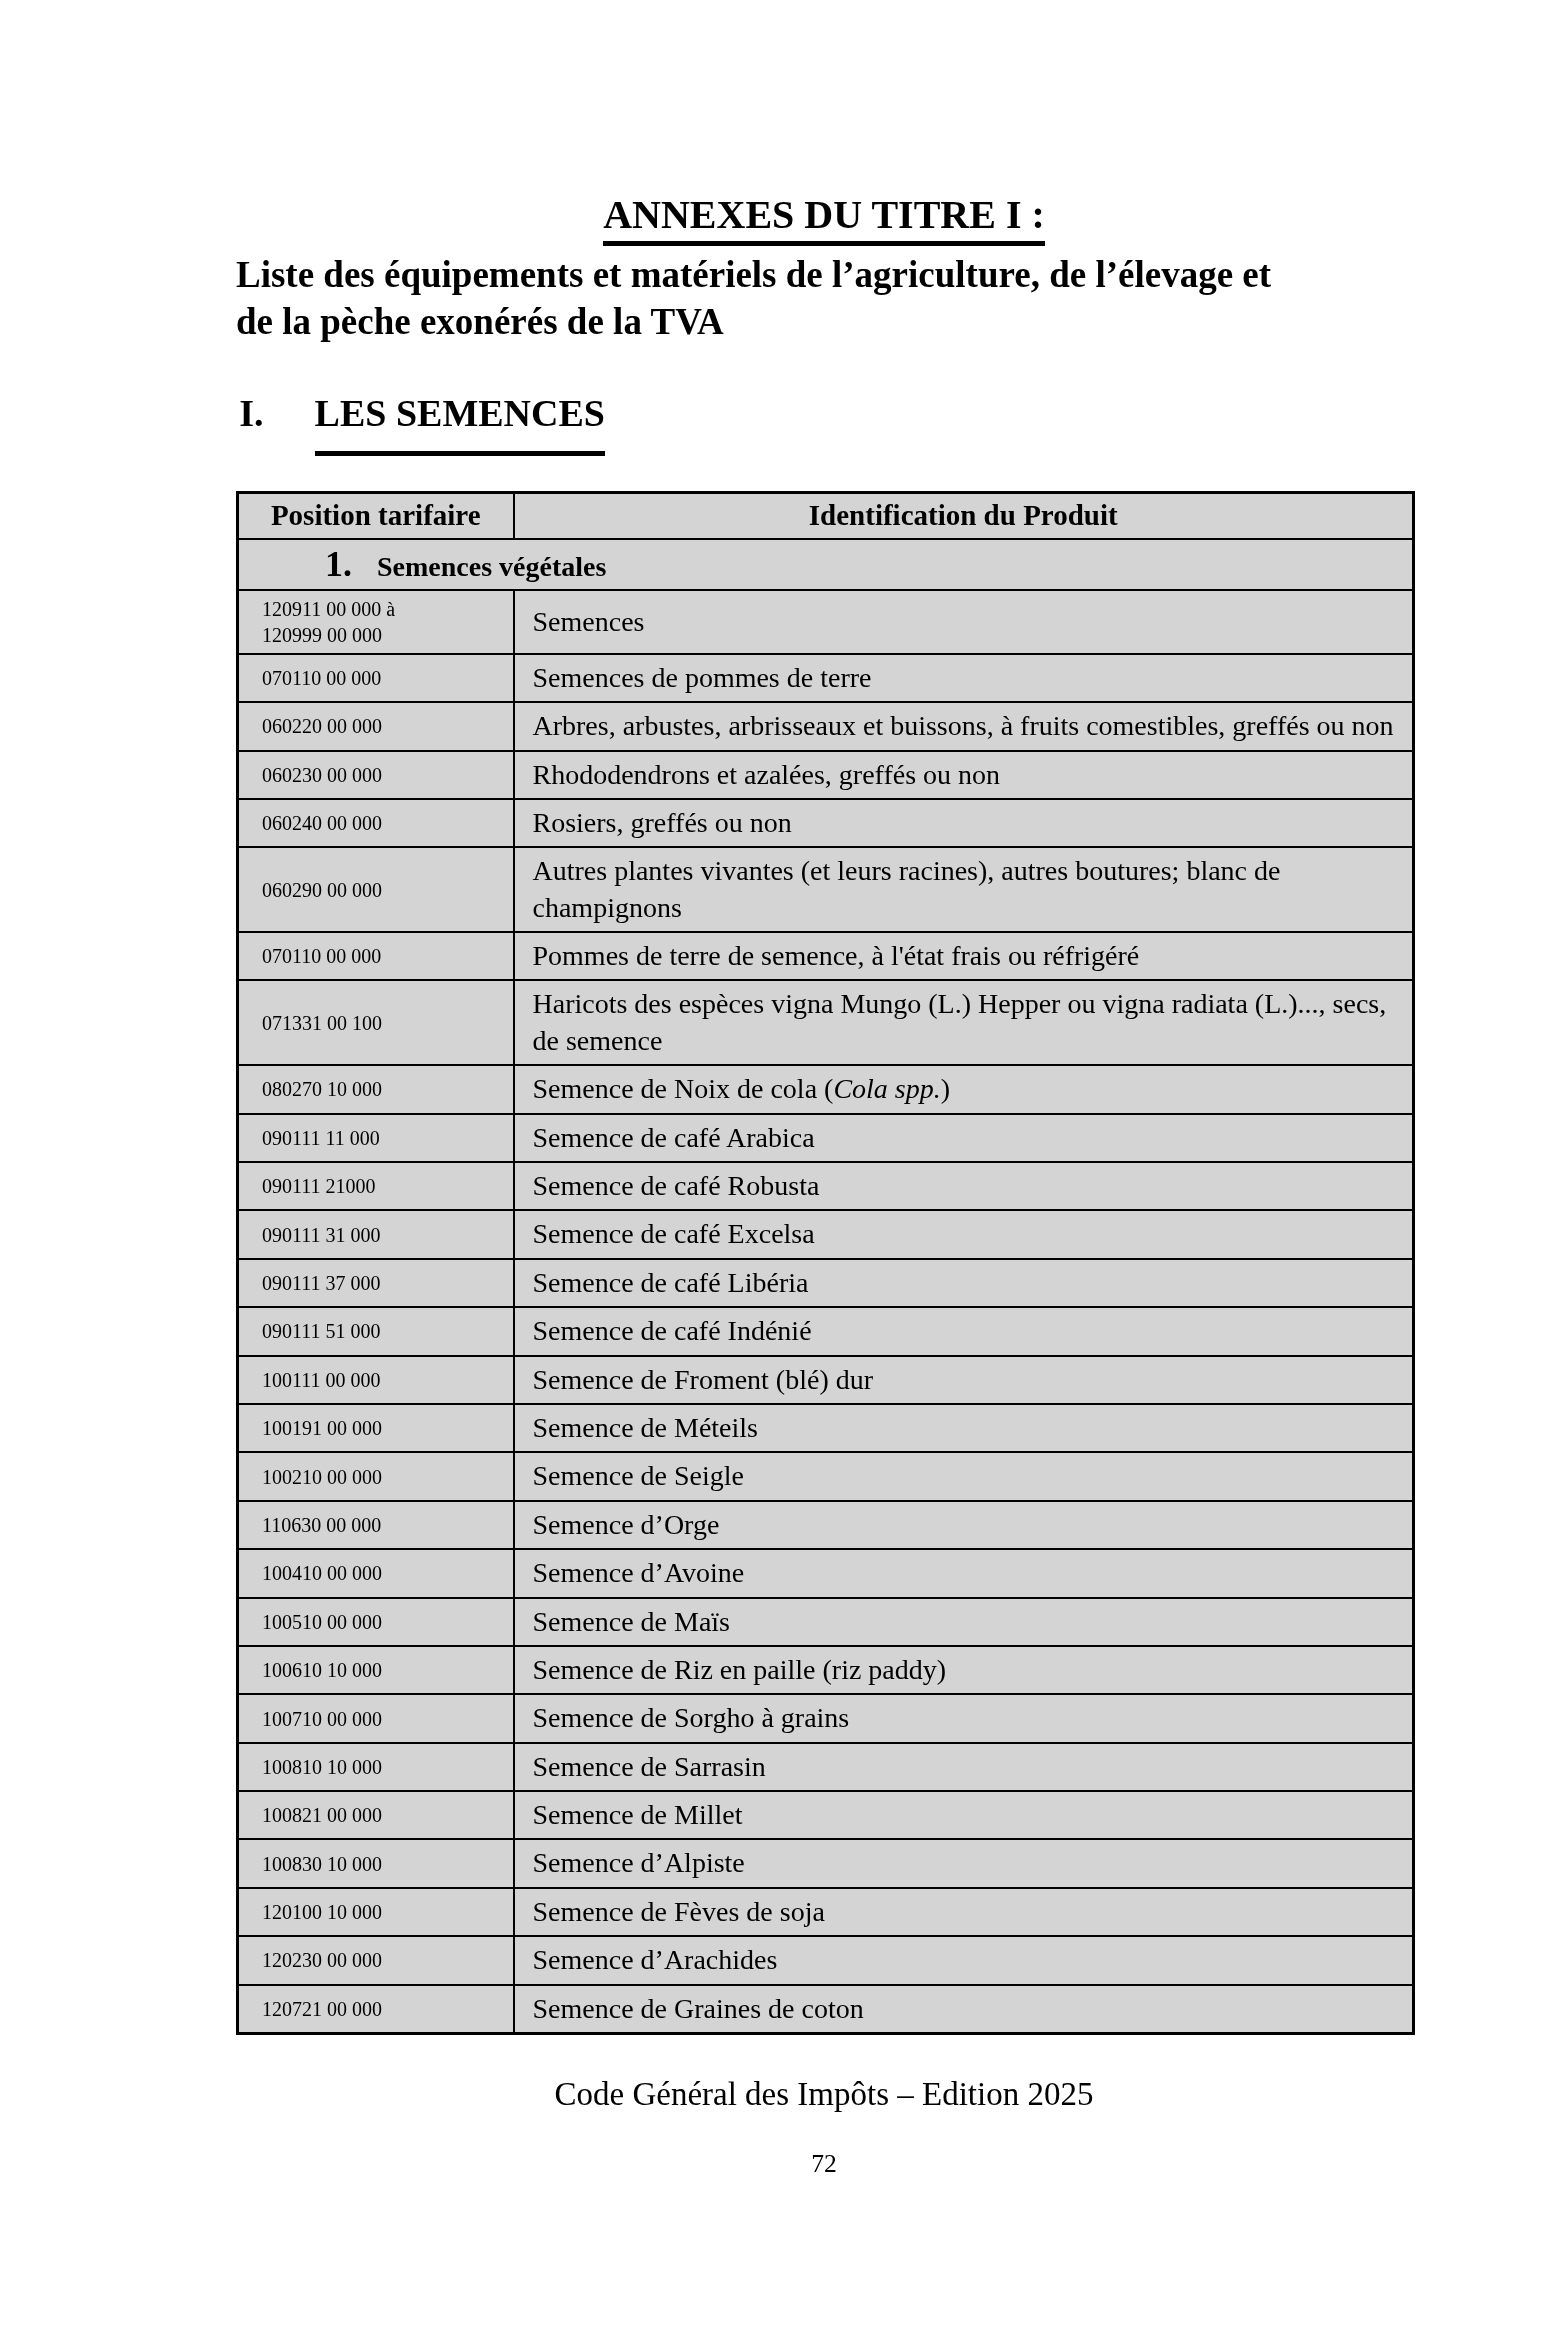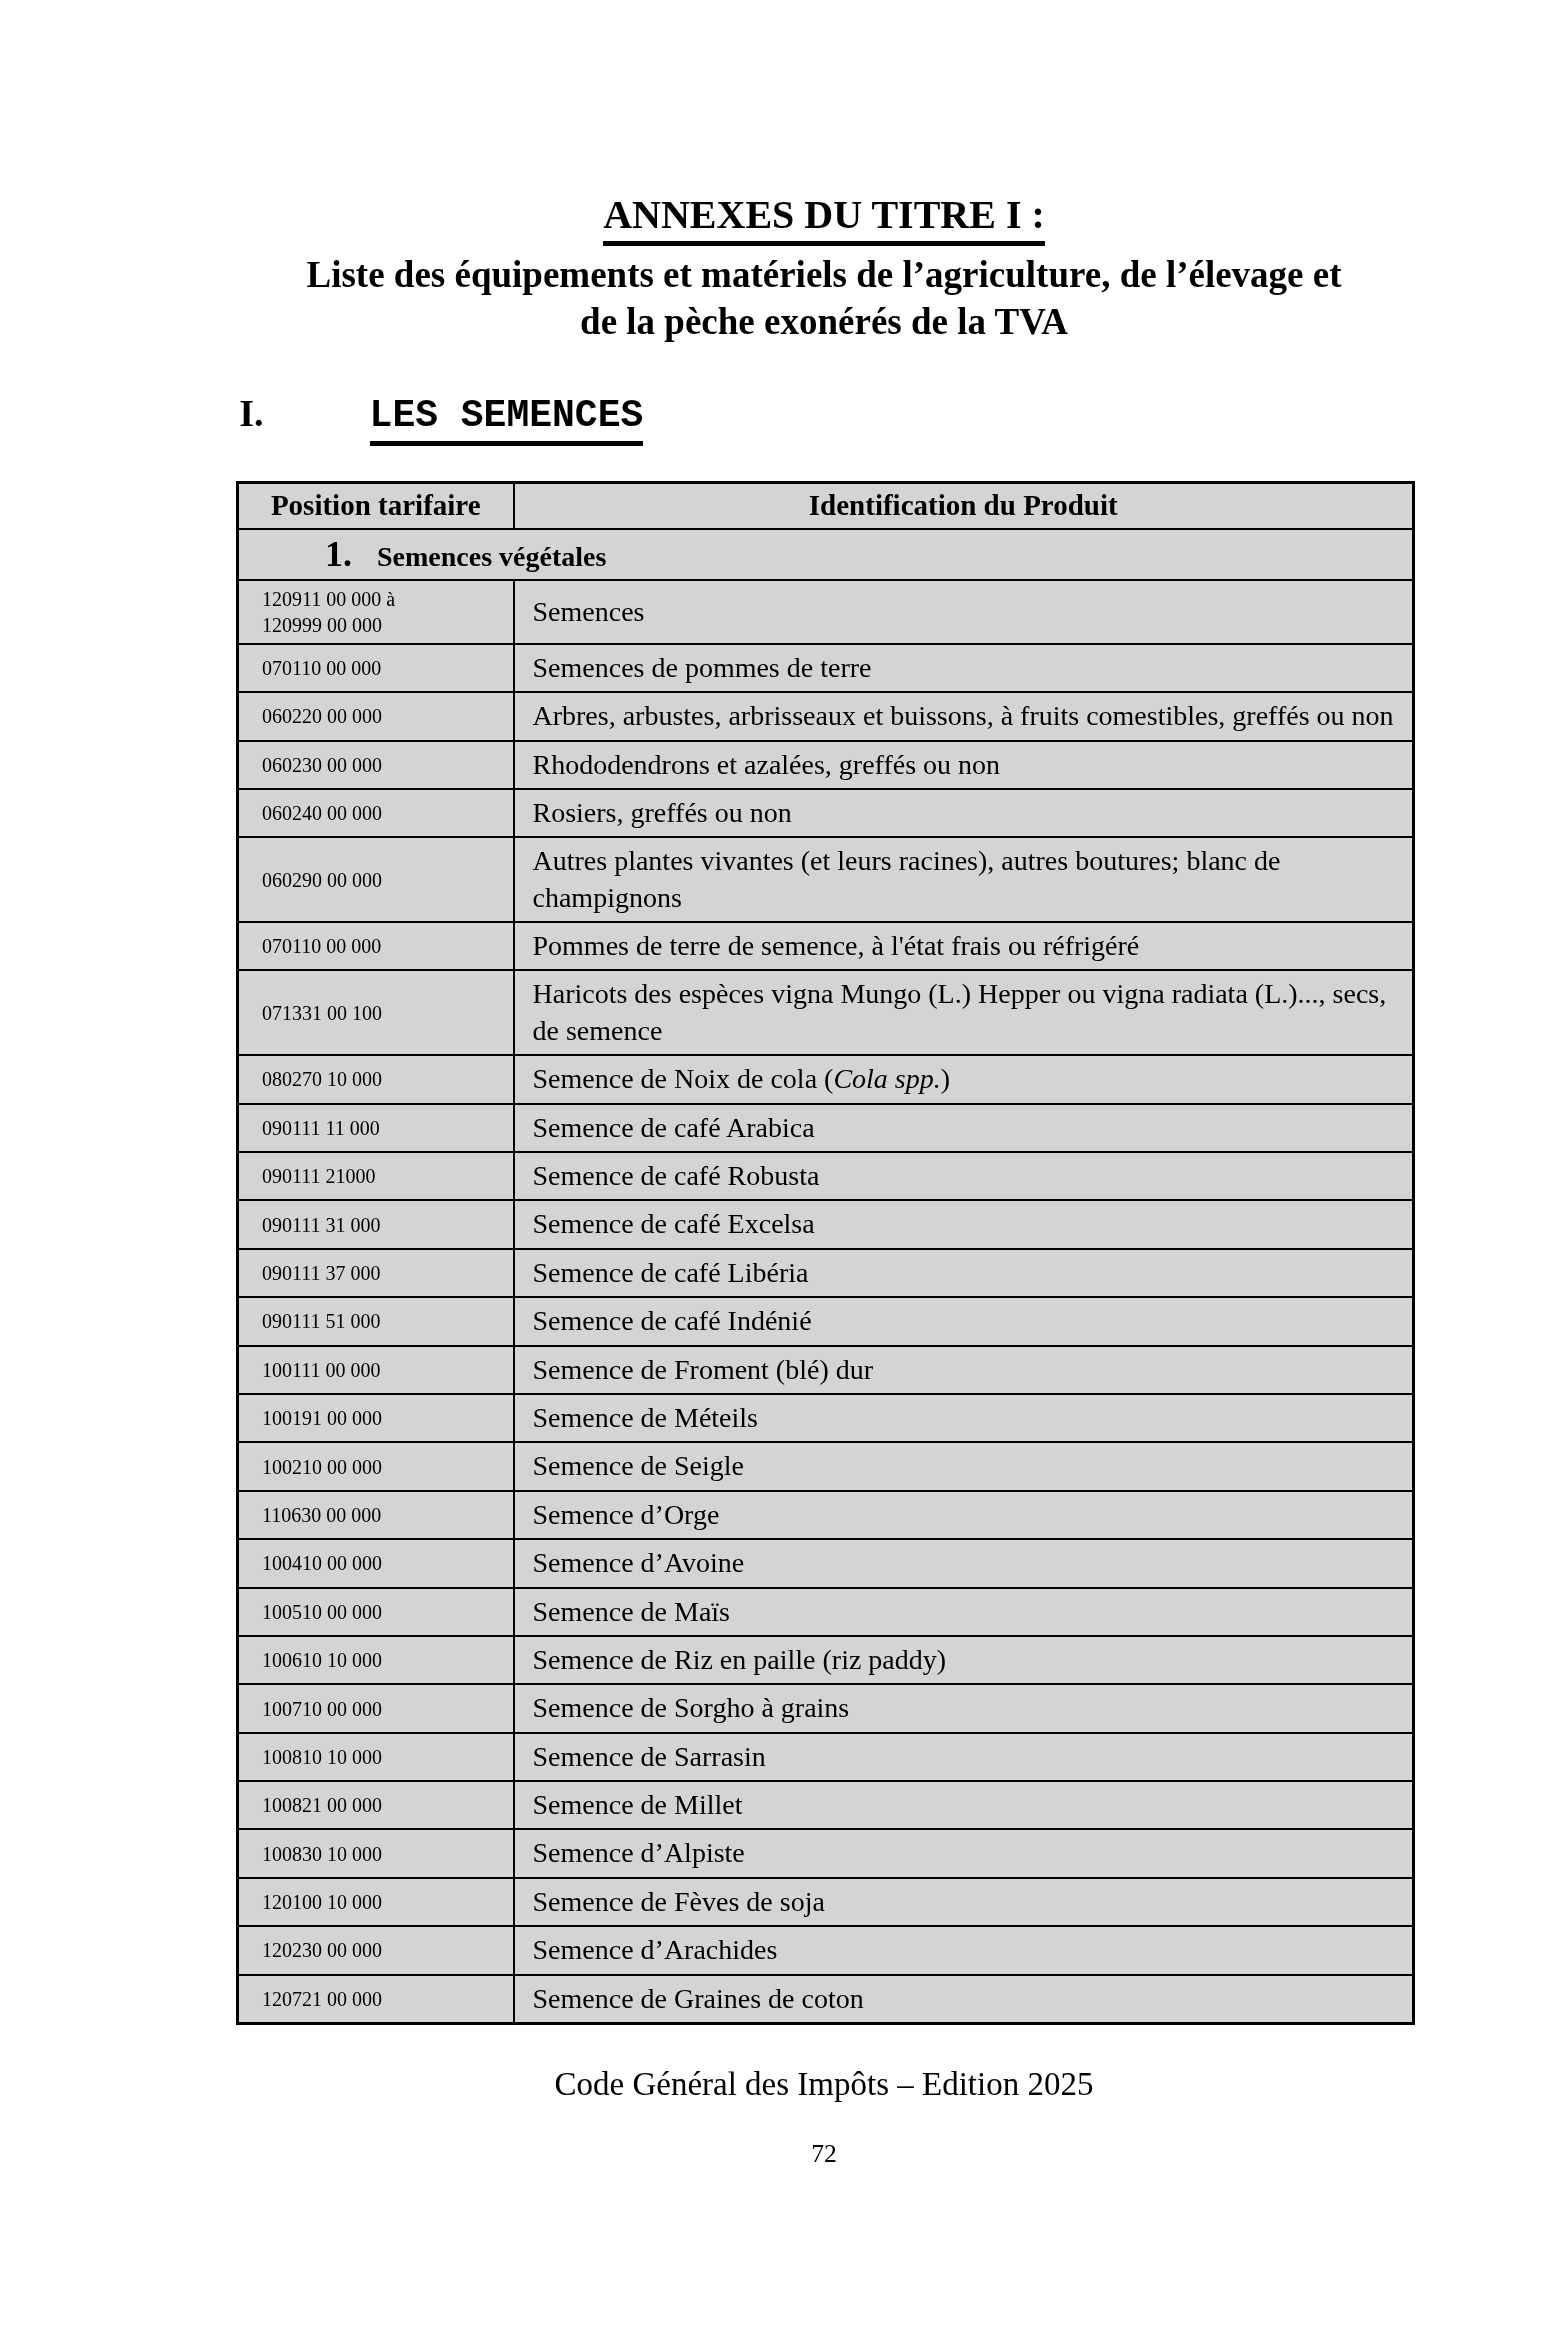--- a/index.html
+++ b/index.html
@@ -33,37 +33,36 @@
   .doc-title .u {
     display: inline-block;
     border-bottom: 5.8px solid #000;
     padding-bottom: 2.5px;
   }
   .doc-subtitle {
     font-size: 37px;
     font-weight: bold;
     line-height: 1.28;
     margin-top: 5px;
-    text-align: center;
+    text-align: left;
   }
   .section-heading {
     margin-top: 46px;
     font-size: 38px;
     font-weight: bold;
     display: flex;
     align-items: baseline;
   }
   .section-heading .numeral {
     margin-left: 3.3px;
   }
   .section-heading .sec-title {
-    margin-left: 106px;
+    margin-left: 51px;
     border-bottom: 5px solid #000;
-    padding-bottom: 4px;
-    font-family: Liberation Mono, monospace;
+    padding-bottom: 16px;
   }
   table.tariff {
     margin-top: 35px;
     border-collapse: collapse;
     width: 1176px;
     background: #d4d4d4;
     table-layout: fixed;
   }
   table.tariff td, table.tariff th {
     border: 2.5px solid #000000;

